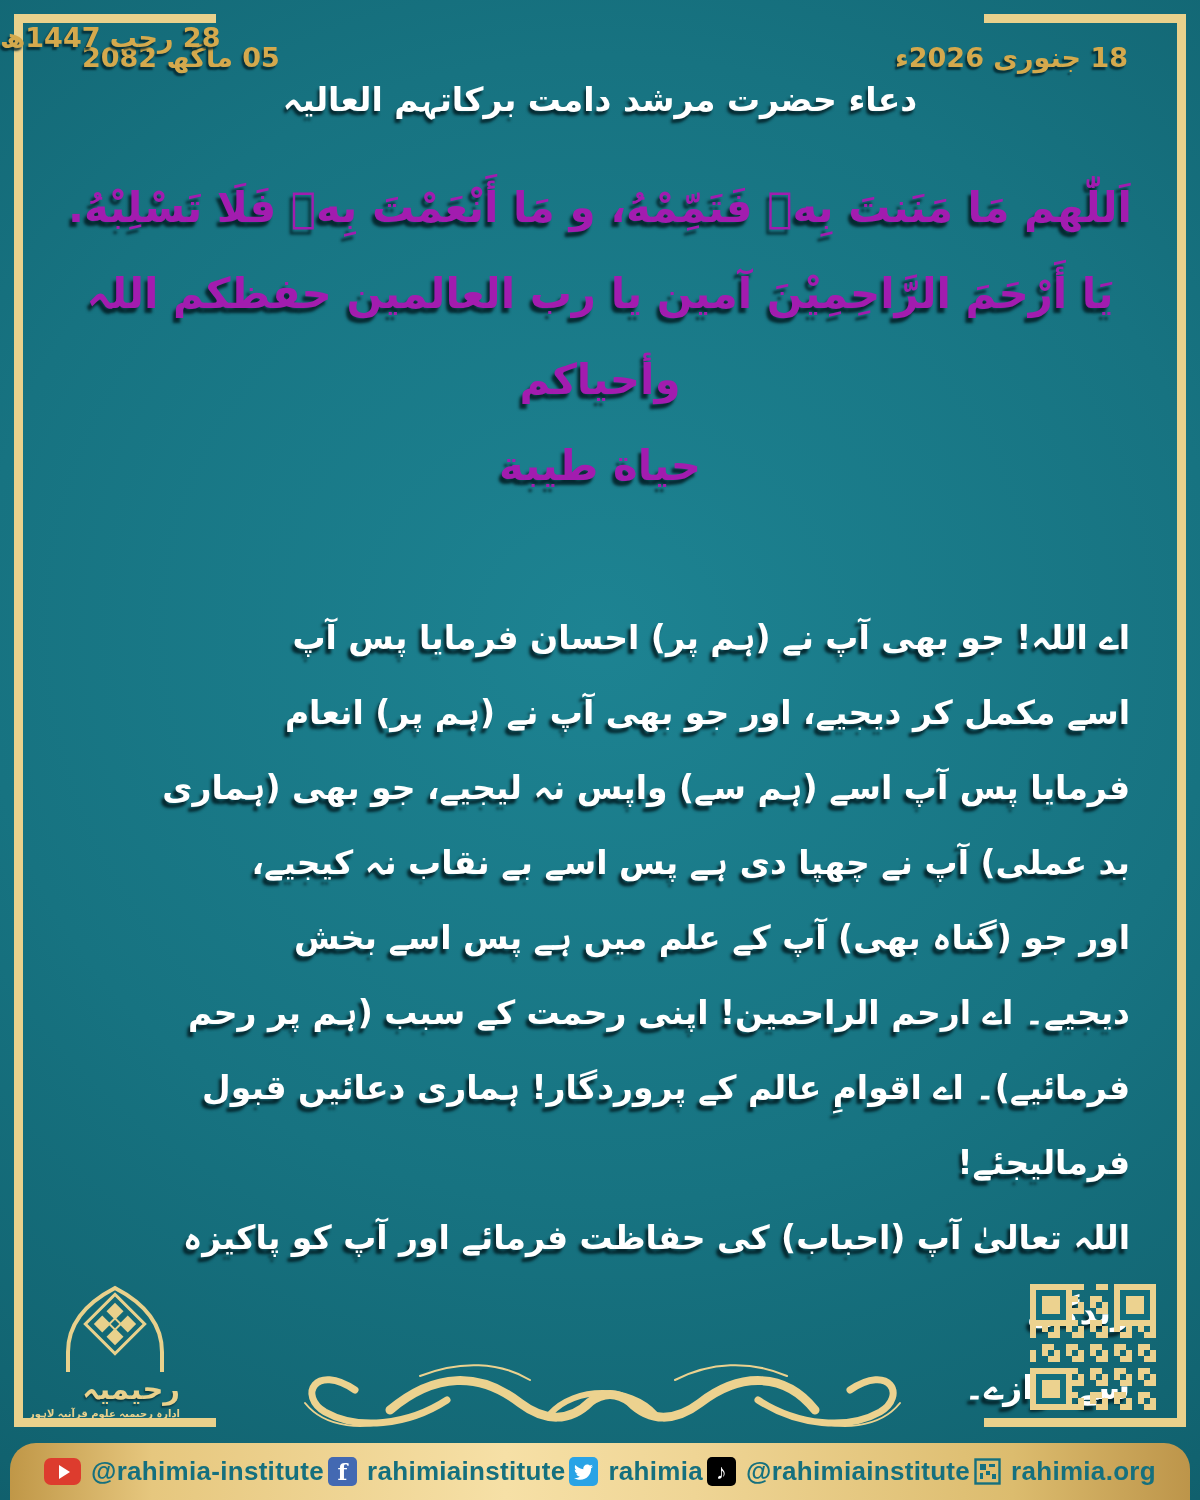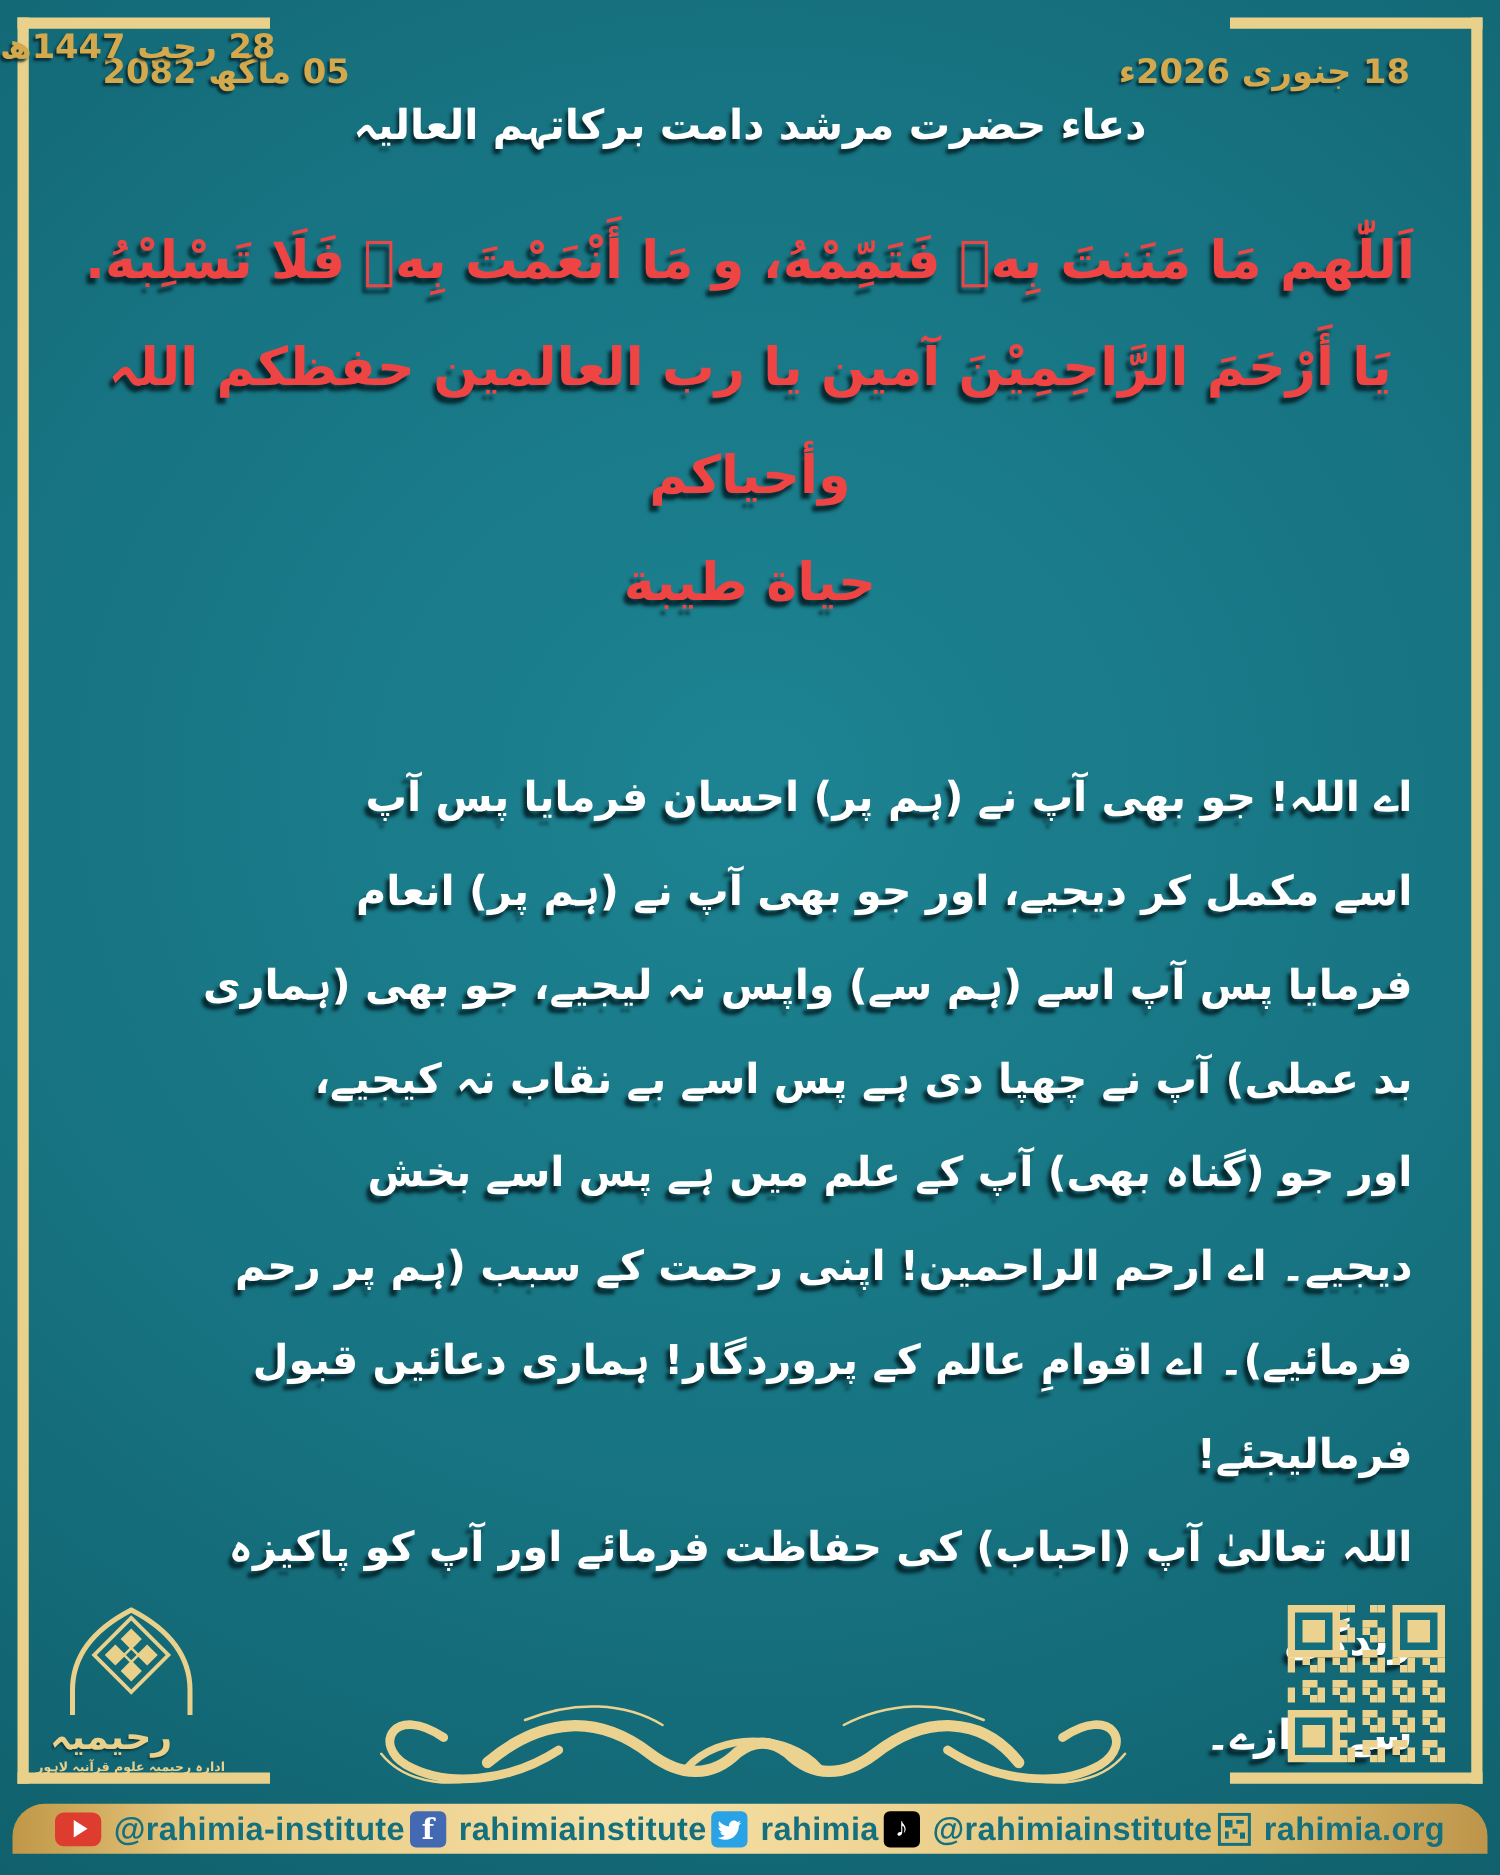--- a/index.html
+++ b/index.html
@@ -27,45 +27,45 @@
   .date-right{right:72px;top:42px;}
   .page-title{
     position:absolute;left:0;right:0;top:80px;text-align:center;direction:rtl;
     color:#ffffff;font-size:33px;font-weight:bold;
     text-shadow:-2px 4px 3px rgba(3,32,39,.9);
   }
 
   
   .arabic-block{
     position:absolute;left:55px;right:55px;top:165px;direction:rtl;text-align:center;
-    color:#ef4444;font-weight:bold;font-size:42px;line-height:86px;
+    color:#a21caf;font-weight:bold;font-size:42px;line-height:86px;
     text-shadow:-3px 5px 3px rgba(3,32,39,.9);
   }
   
   .urdu-block{
     position:absolute;left:70px;right:70px;top:600px;direction:rtl;text-align:right;
     color:#ffffff;font-weight:bold;font-size:33px;line-height:75px;
     text-shadow:-3px 5px 3px rgba(3,32,39,.9);
   }
 
   
-  .logo-block{position:absolute;left:40px;top:1280px;width:140px;text-align:left;}
+  .logo-block{position:absolute;left:40px;top:1280px;width:140px;text-align:right;}
   .logo-name{direction:rtl;color:#e9d18c;font-size:29px;font-weight:bold;margin-top:-4px;
     text-shadow:-1px 2px 2px rgba(4,38,46,.7);}
   .logo-subtitle{direction:rtl;color:#e9d18c;font-size:10px;font-weight:bold;margin-top:2px;white-space:nowrap;}
 
   
   .flourish{position:absolute;left:295px;top:1358px;width:615px;height:80px;}
 
   
   .qr-code{position:absolute;left:1030px;top:1284px;width:126px;height:126px;}
 
   
   .footer-bar{
-    position:absolute;left:10px;right:10px;top:1443px;height:40px;
+    position:absolute;left:10px;right:10px;top:1443px;height:57px;
     border-radius:26px 26px 0 0;
     background:linear-gradient(90deg,#c09747 0%,#e6c77e 12%,#f6e0a6 42%,#efd595 58%,#dcbc6e 85%,#bd954a 100%);
     display:flex;align-items:center;justify-content:space-between;
     padding:0 34px;box-sizing:border-box;text-align:center;
   }
   .social-item{display:flex;align-items:center;gap:10px;
     color:#15707e;font-weight:bold;font-size:26px;letter-spacing:.3px;
     font-family:"Liberation Sans",sans-serif;white-space:nowrap;}
   .icon-box{display:flex;align-items:center;justify-content:center;flex:0 0 auto;}
   .icon-yt{width:37px;height:27px;background:#dd3c2e;border-radius:7px;}

